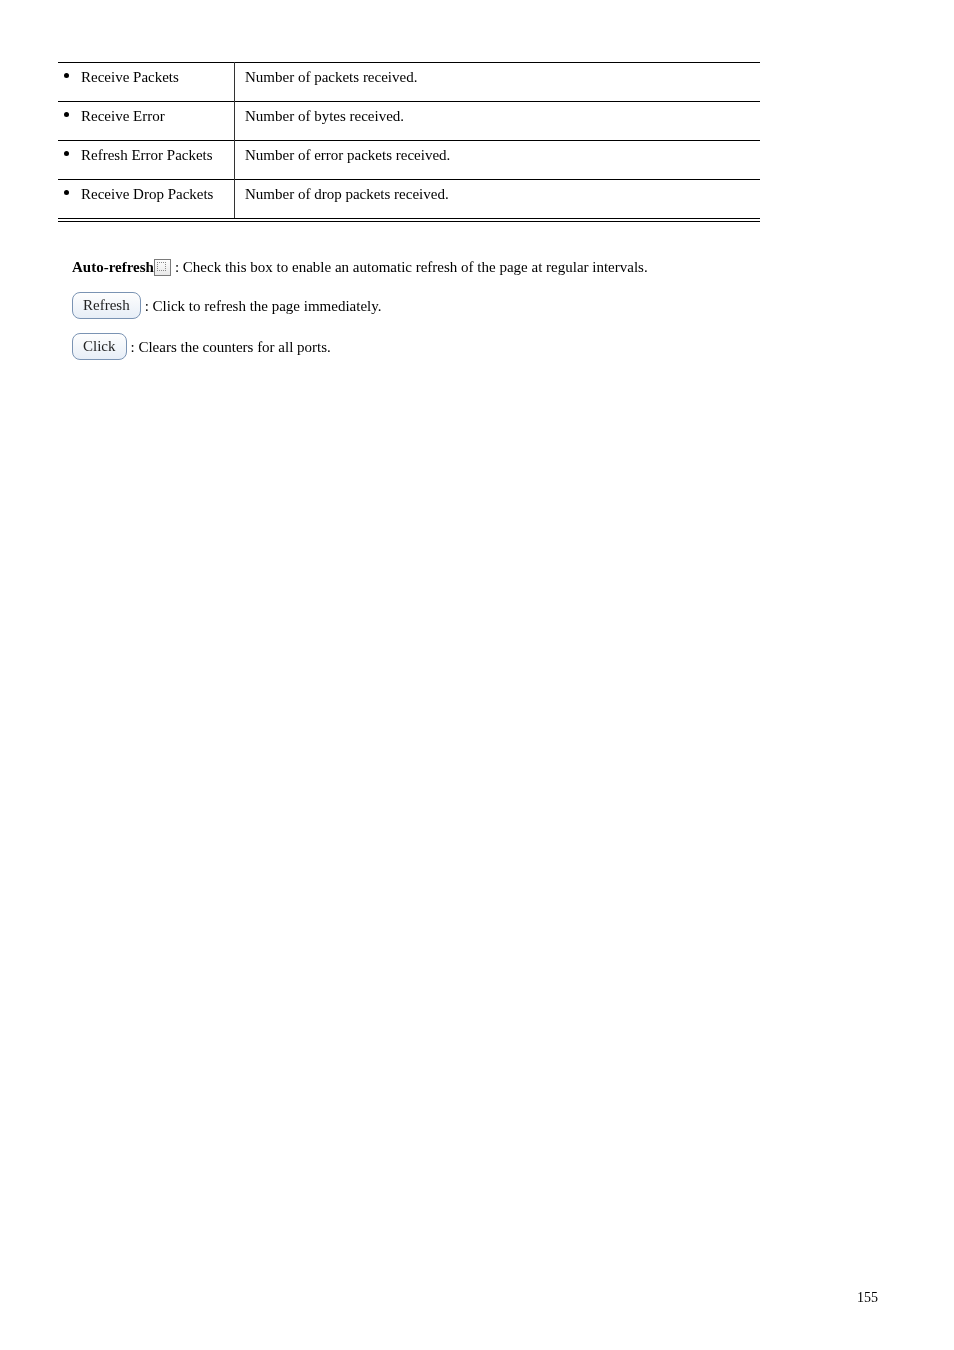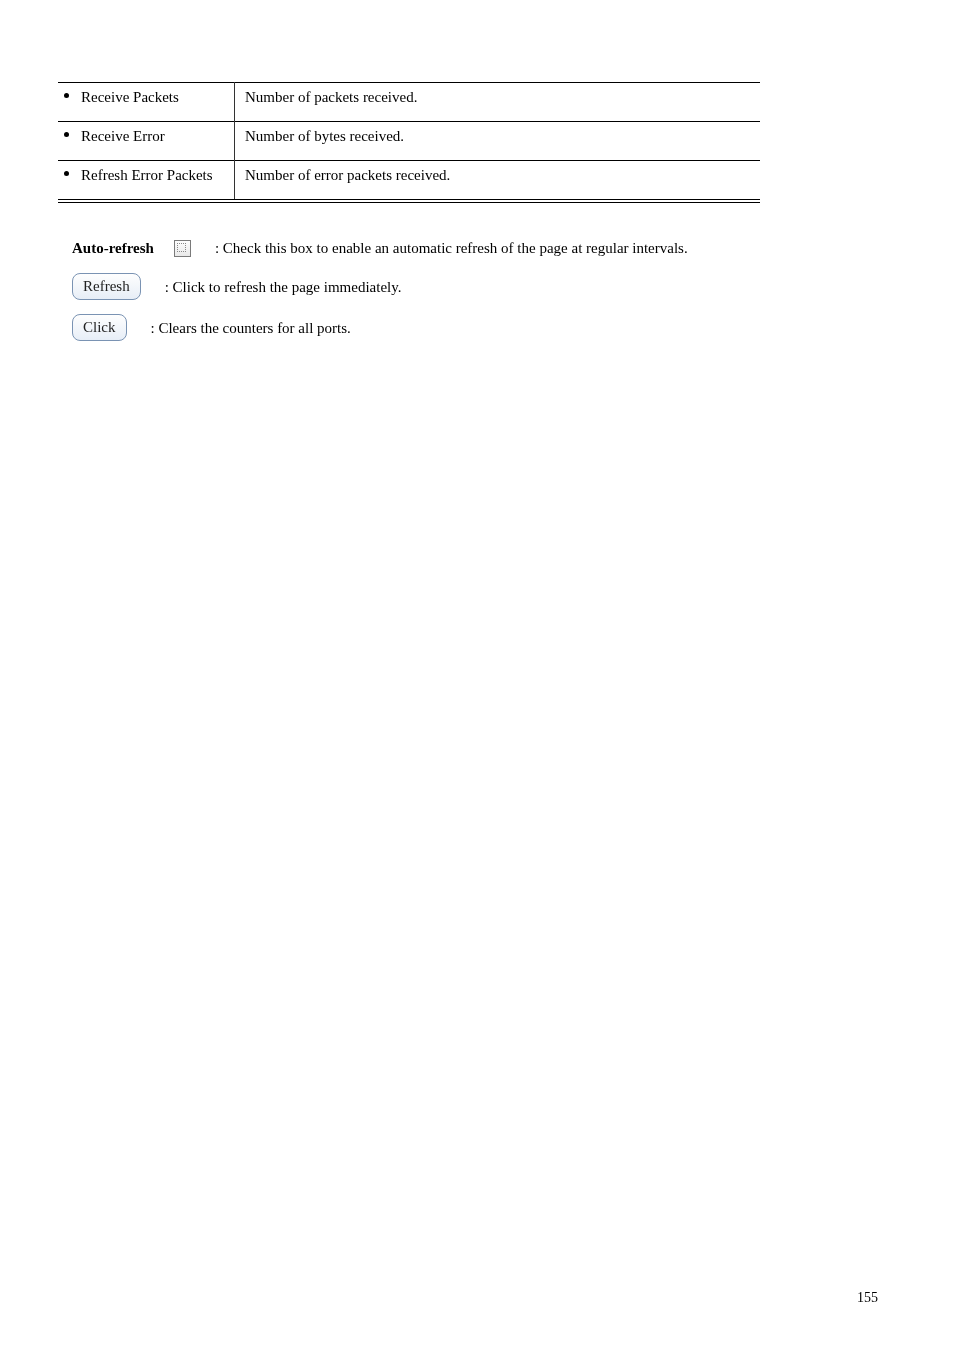--- a/index.html
+++ b/index.html
@@ -1,27 +1,27 @@
 <!DOCTYPE html>
 <html><head>
 <meta charset="utf-8">
 <style>
   html,body{margin:0;padding:0;background:#fff;font-family:"Times New Roman",serif;color:#000}
-  .page{width:878px;height:1350px;position:relative;box-sizing:border-box;padding:82px 44px 0 44px}
+  .page{width:878px;height:1350px;position:relative;box-sizing:border-box;padding:62px 44px 0 44px}
   table.defs{width:702px;margin-left:14px;border-collapse:collapse}
   table.defs td{vertical-align:top;padding:0}
   table.defs tr.row td{border-top:1px solid #000}
   table.defs td.left{width:164px;border-right:1px solid #333;padding:4px 6px 14px 6px}
   table.defs td.right{padding:4px 6px 14px 10px}
   .bullet{display:flex;align-items:flex-start;gap:12px;font-size:15px;line-height:20px}
   .dot{width:5px;height:5px;border-radius:50%;background:#000;margin-top:6px;flex:0 0 auto}
   .desc{font-size:15px;line-height:20px}
   .double-rule{height:0;border-top:1px solid #000;border-bottom:1px solid #000;padding-top:2px;margin-left:14px;width:702px}
   .controls{margin:34px 0 0 28px;font-size:15px;line-height:22px}
-  .ctrl-row{display:flex;align-items:center;gap:20px;margin-bottom:14px}
+  .ctrl-row{display:flex;align-items:center;gap:0;margin-bottom:14px}
   .checkbox{width:15px;height:15px;border:1px solid #7a7a7a;background:linear-gradient(#fdfdfd,#e9e9e9);position:relative;display:inline-block}
   .checkbox::after{content:"";position:absolute;left:2px;top:2px;width:7px;height:7px;border:1px dotted #888}
   .btn{display:inline-block;padding:1px 10px 2px 10px;font-size:15px;font-family:"Times New Roman",serif;background:linear-gradient(#fefefe,#e7eef7);border:1px solid #7a93b3;border-radius:8px;color:#222}
   .after-btn{margin-left:4px}
   .footer{position:absolute;left:0;bottom:44px;width:100%;text-align:right;font-size:14px}
 </style>
 </head>
 <body>
 <div class="page">
 
@@ -47,20 +47,29 @@
   </tr>
   <tr class="row">
     <td class="left">
       <div class="bullet">
               <span class="dot"></span>
         <span>Refresh Error Packets</span>
             </div>
     </td>
     <td class="right"><span class="desc">Number of error packets received.</span></td>
   </tr>
+  <tr class="row">
+    <td class="left">
+      <div class="bullet">
+              <span class="dot"></span>
+        <span>Receive Drop Packets</span>
+            </div>
+    </td>
+    <td class="right"><span class="desc">Number of drop packets received.</span></td>
+  </tr>
 </tbody>
     </table>
 <div class="double-rule"></div>
 
 <div class="controls">
   <div class="ctrl-row">
     <b>Auto-refresh</b>
     <span class="checkbox"></span>
     <span class="after-btn">: Check this box to enable an automatic refresh of the page at regular intervals.</span>
   </div>

